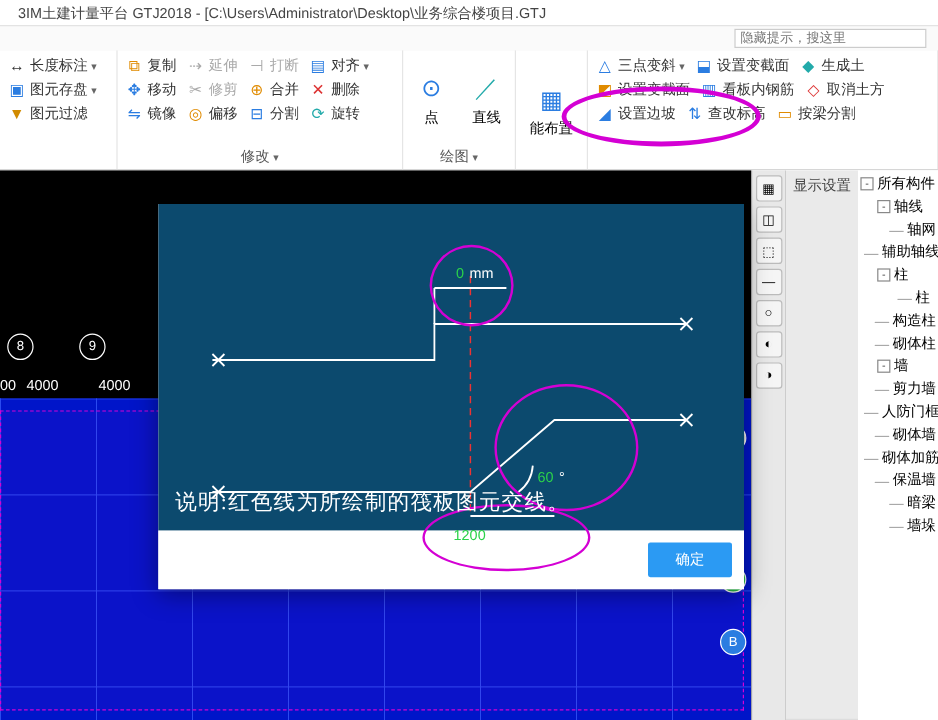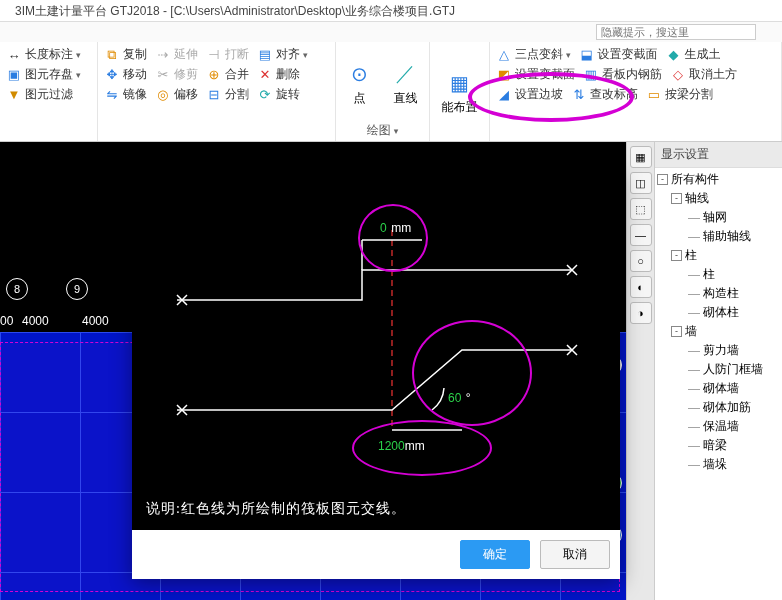--- a/index.html
+++ b/index.html
@@ -1,18 +1,18 @@
 <!DOCTYPE html>
 <html><head>
 <meta charset="utf-8">
 <style>
 * { margin:0; padding:0; box-sizing:border-box; font-family:"Microsoft YaHei",sans-serif; font-size:12px; }
 body { width:782px; height:600px; overflow:hidden; background:#f0f0f0; position:relative; }
 .titlebar { height:22px; background:#fff; border-bottom:1px solid #ddd; padding:3px 15px; color:#444; display:flex; align-items:flex-start; }
-.searchbar { height:20px; display:flex; justify-content:flex-end; padding:2px 26px; background:#fafafa; }
+.searchbar { height:20px; display:flex; justify-content:flex-end; padding:2px 10px; background:#fafafa; }
 .searchbar input { width:160px; border:1px solid #ccc; font-size:11px; padding:1px 4px; color:#999; }
 .ribbon { background:#fff; border-bottom:1px solid #ccc; height:100px; display:flex; position:relative; }
 .rgroup { border-right:1px solid #e5e5e5; padding:4px 6px 2px 6px; display:flex; flex-direction:column; }
 .rgroup .rows { flex:1; display:flex; flex-direction:column; gap:3px; }
 .rgroup .row { display:flex; gap:8px; align-items:center; }
 .rbtn { display:flex; align-items:center; gap:3px; color:#333; cursor:pointer; white-space:nowrap; }
 .rbtn.disabled { color:#aaa; }
 .ricon { width:16px; height:16px; display:inline-flex; align-items:center; justify-content:center; font-size:13px; }
 .rvbtn { display:flex; flex-direction:column; align-items:center; gap:2px; cursor:pointer; padding:2px 4px; }
 .rvbtn .ricon { width:28px; height:28px; font-size:20px; }
@@ -23,42 +23,42 @@
 .canvas-area { flex:1; position:relative; background:#000; overflow:hidden; }
 .axis-label { position:absolute; width:22px; height:22px; border:1px solid #fff; border-radius:50%; color:#fff; background:rgba(0,0,0,.3); display:flex; align-items:center; justify-content:center; font-size:11px; }
 .dim { position:absolute; color:#fff; font-size:12px; }
 .grid-back { position:absolute; left:0; top:190px; right:0; bottom:0; background:
   linear-gradient(#2a4aef 1px,transparent 1px) 0 0/80px 80px,
   linear-gradient(90deg,#2a4aef 1px,transparent 1px) 0 0/80px 80px,
   #0015c9; }
 .sel-box { position:absolute; border:1px dashed #d400d4; background:rgba(212,0,212,.05); }
 .vtoolbar { width:28px; background:#e8e8e8; border-left:1px solid #ccc; display:flex; flex-direction:column; gap:4px; padding:4px 2px; align-items:center; }
 .vtoolbar .tb { width:22px;height:22px;border:1px solid #bbb;border-radius:3px;background:#f5f5f5;display:flex;align-items:center;justify-content:center;font-size:11px;cursor:pointer; }
-.sidepanel { width:128px; background:#fff; border-left:1px solid #ccc; display:flex; flex-direction:column; }
+.sidepanel { width:128px; background:#fff; border-left:1px solid #ccc; display:flex; flex-direction:row; }
 .sp-title { background:#eaeaea; padding:4px 6px; color:#444; border-bottom:1px solid #ddd; }
 .sp-tabs { display:flex; border-bottom:1px solid #ccc; }
 .sp-tab { flex:1; padding:4px 2px; text-align:center; cursor:pointer; border-right:1px solid #eee;}
 .sp-tab.active { color:#2b7de1; border-bottom:2px solid #2b7de1; }
 .sp-sub { padding:4px 6px; background:#f7f7f7; border-bottom:1px solid #eee; color:#555; }
 .tree { flex:1; overflow:auto; padding:2px 0; }
 .tn { display:flex; align-items:center; padding:1px 2px; cursor:pointer; white-space:nowrap; }
 .tn .tg { width:11px;height:11px;border:1px solid #888;display:inline-flex;align-items:center;justify-content:center;font-size:9px;line-height:1;margin-right:3px;color:#444; }
 .tn .sp { display:inline-block; }
 .tn .dash { color:#999; margin:0 3px; }
 
 .dialog { position:absolute; left:132px; top:170px; width:488px; background:#fff; box-shadow:0 4px 20px rgba(0,0,0,.4); z-index:50; }
 .dlg-title { background:#2b9af3; color:#fff; padding:6px 10px; display:flex; justify-content:space-between; align-items:center; }
 .dlg-title .x { cursor:pointer; font-size:14px; }
-.dlg-body { background:#000000; height:360px; position:relative; }
+.dlg-body { background:#0c4a6e; height:272px; position:relative; }
 .dlg-foot { padding:10px; display:flex; justify-content:flex-end; gap:10px; background:#fff; }
 .btn { padding:5px 22px; border:1px solid #bbb; background:#f4f4f4; cursor:pointer; border-radius:2px; }
 .btn.primary { background:#2b9af3; border-color:#2b9af3; color:#fff; }
 .dval { position:absolute; font-size:18px; font-family:serif; }
 .doval { position:absolute; border:2px solid #d400d4; border-radius:50%; }
-.caption { position:absolute; left:14px; bottom:12px; color:#fff; font-size:14px; font-family:"SimSun",serif; letter-spacing:1px; }
+.caption { position:absolute; left:14px; bottom:12px; color:#fff; font-size:18px; font-family:"SimSun",serif; letter-spacing:1px; }
 .secline { stroke:#fff; stroke-width:1.5; fill:none; }
 .redline { stroke:#e33; stroke-width:1.2; stroke-dasharray:6 4; }
 </style>
 </head>
 <body>
 
 <div class="titlebar">
     <span>3IM土建计量平台 GTJ2018 - [C:\Users\Administrator\Desktop\业务综合楼项目.GTJ</span>
   </div>
 <div class="searchbar">
@@ -135,20 +135,21 @@
         <div class="rbtn">
             <span class="ricon" style="color:#2b7de1">⊟</span>
             <span>分割</span>
           </div>
         <div class="rbtn">
             <span class="ricon" style="color:#2aa">⟳</span>
             <span>旋转</span>
           </div>
       </div>
     </div>
+    <div class="glabel"><span>修改</span> <span class="dd">▾</span></div>
   </div>
   <div class="rgroup" style="width:94px">
     <div class="rows" style="flex-direction:row;align-items:center;justify-content:center;gap:10px">
       <div class="rvbtn">
           <span class="ricon" style="color:#2b7de1">⊙</span>
           <span>点</span>
         </div>
       <div class="rvbtn">
           <span class="ricon" style="color:#2aa">／</span>
           <span>直线</span>
@@ -345,15 +346,14 @@
     <div class="doval" style="left:226px;top:34px;width:70px;height:68px"></div>
     <div class="doval" style="left:280px;top:150px;width:120px;height:106px"></div>
     <div class="doval" style="left:220px;top:250px;width:140px;height:56px"></div>
     <div class="dval" style="left:248px;top:46px"><span style="color:#2bd24a">0</span> <span style="color:#fff">mm</span></div>
     <div class="dval" style="left:316px;top:216px"><span style="color:#2bd24a">60</span> <span style="color:#fff">°</span></div>
     <div class="dval" style="left:246px;top:264px"><span style="color:#2bd24a">1200</span><span style="color:#fff">mm</span></div>
     <div class="caption">说明:红色线为所绘制的筏板图元交线。</div>
   </div>
   <div class="dlg-foot">
     <div class="btn primary">确定</div>
-    <div class="btn">取消</div>
   </div>
 </div>
 
 </body></html>

